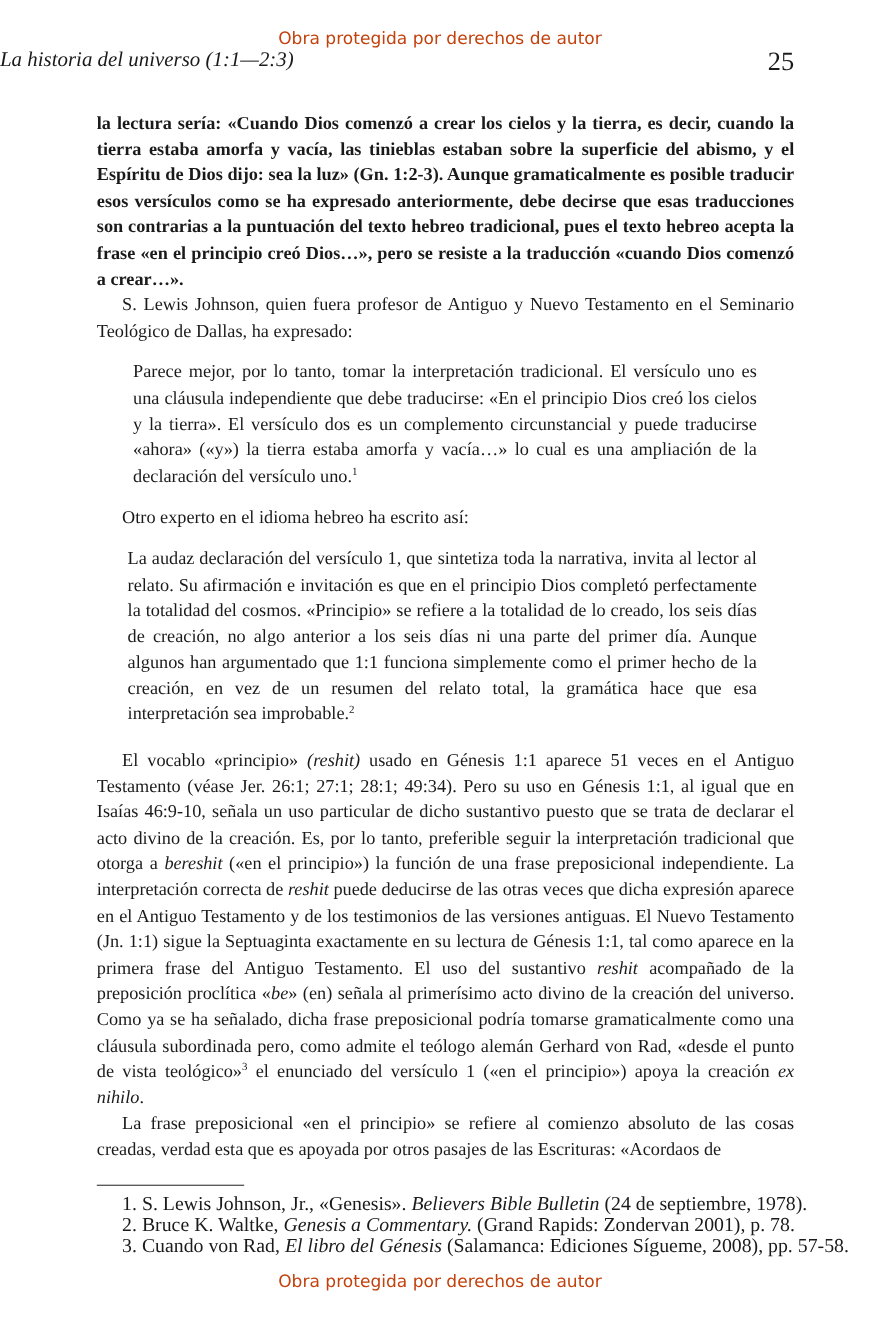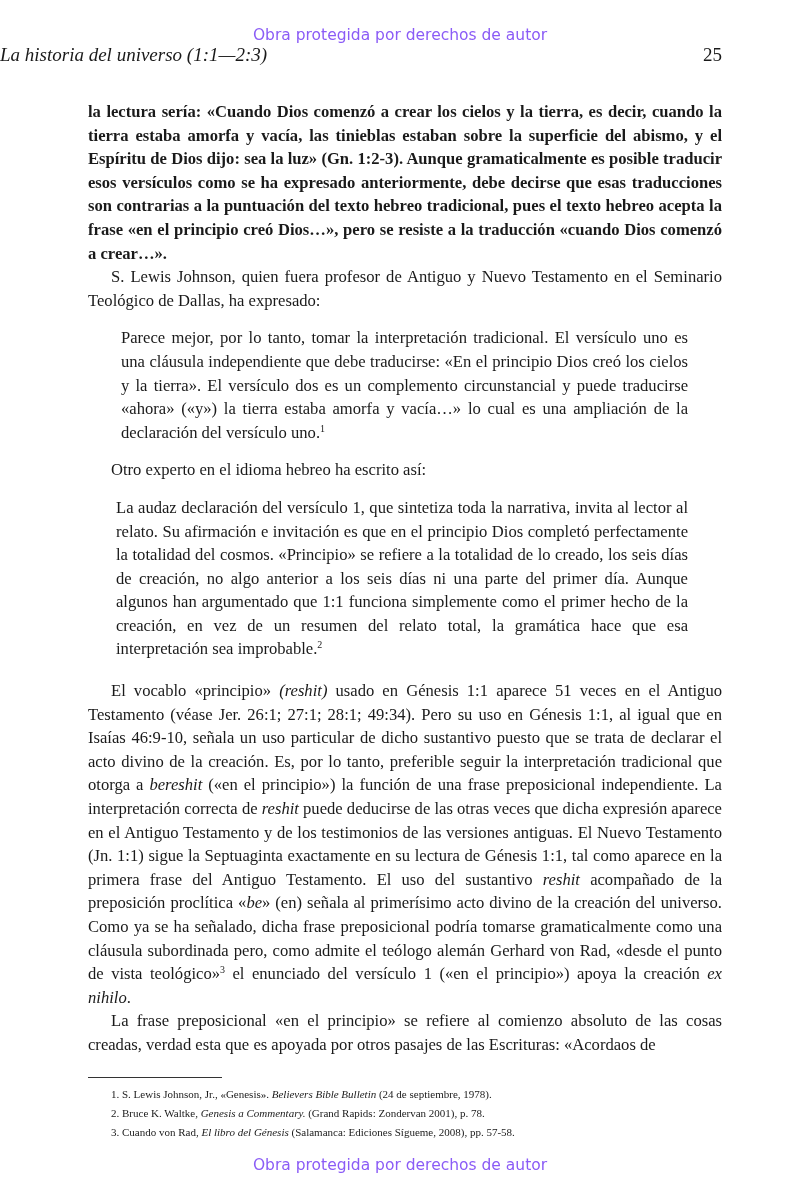--- a/index.html
+++ b/index.html
@@ -1,40 +1,40 @@
 <!DOCTYPE html>
 <html><head>
 <meta charset="utf-8">
 <style>
   html, body { margin: 0; padding: 0; background: #ffffff; }
   body { width: 800px; height: 1200px; position: relative; overflow: hidden;
          font-family: "Liberation Serif", "DejaVu Serif", serif; color: #1a1a1a; }
   .watermark { position: absolute; left: 0; width: 800px; text-align: center;
-               font-family: "DejaVu Sans", sans-serif; font-size: 15.5px; color: #8b5cf6; }
+               font-family: "DejaVu Sans", sans-serif; font-size: 15.5px; color: #c2410c; }
   .wm-top { top: 26px; }
   .wm-bottom { top: 1156px; }
   .running-head { position: absolute; top: 44px; left: 0; width: 800px; height: 26px; }
   .rh-title { position: absolute; left: 0; width: 800px; text-align: left;
               font-style: italic; font-size: 19px; }
-  .rh-page { position: absolute; right: 78px; font-size: 19px; }
+  .rh-page { position: absolute; right: 78px; font-size: 24px; }
   .text { position: absolute; left: 88px; top: 100px; width: 634px;
           font-size: 16.6px; line-height: 23.6px; text-align: justify; }
   .text p { margin: 0; }
   .indent { text-indent: 23px; }
   .noindent { text-indent: 0; font-weight: bold; }
   .intro { text-indent: 23px; margin-top: 14px !important; margin-bottom: 14px !important; }
   blockquote { margin: 14px 34px 0 33px; padding: 0; text-align: justify; }
   blockquote + .intro { margin-top: 14px !important; }
   .bq2 { margin-bottom: 18px; margin-left: 28px; }
   sup { font-size: 10px; line-height: 0; vertical-align: 6px; }
   i { font-style: italic; }
   .fn-rule { position: absolute; left: 88px; top: 1077px; width: 134px; height: 0;
              border-top: 1px solid #333; }
   .footnotes { position: absolute; left: 111px; top: 1085px; width: 620px;
-               font-size: 11px; line-height: 19px; }
+               font-size: 18px; line-height: 19px; }
   .footnotes div { white-space: nowrap; }
 </style>
 </head>
 <body>
 
 <div class="watermark wm-top">Obra protegida por derechos de autor</div>
 
 <div class="running-head">
   <div class="rh-title">La historia del universo (1:1—2:3)</div>
   <div class="rh-page">25</div>

